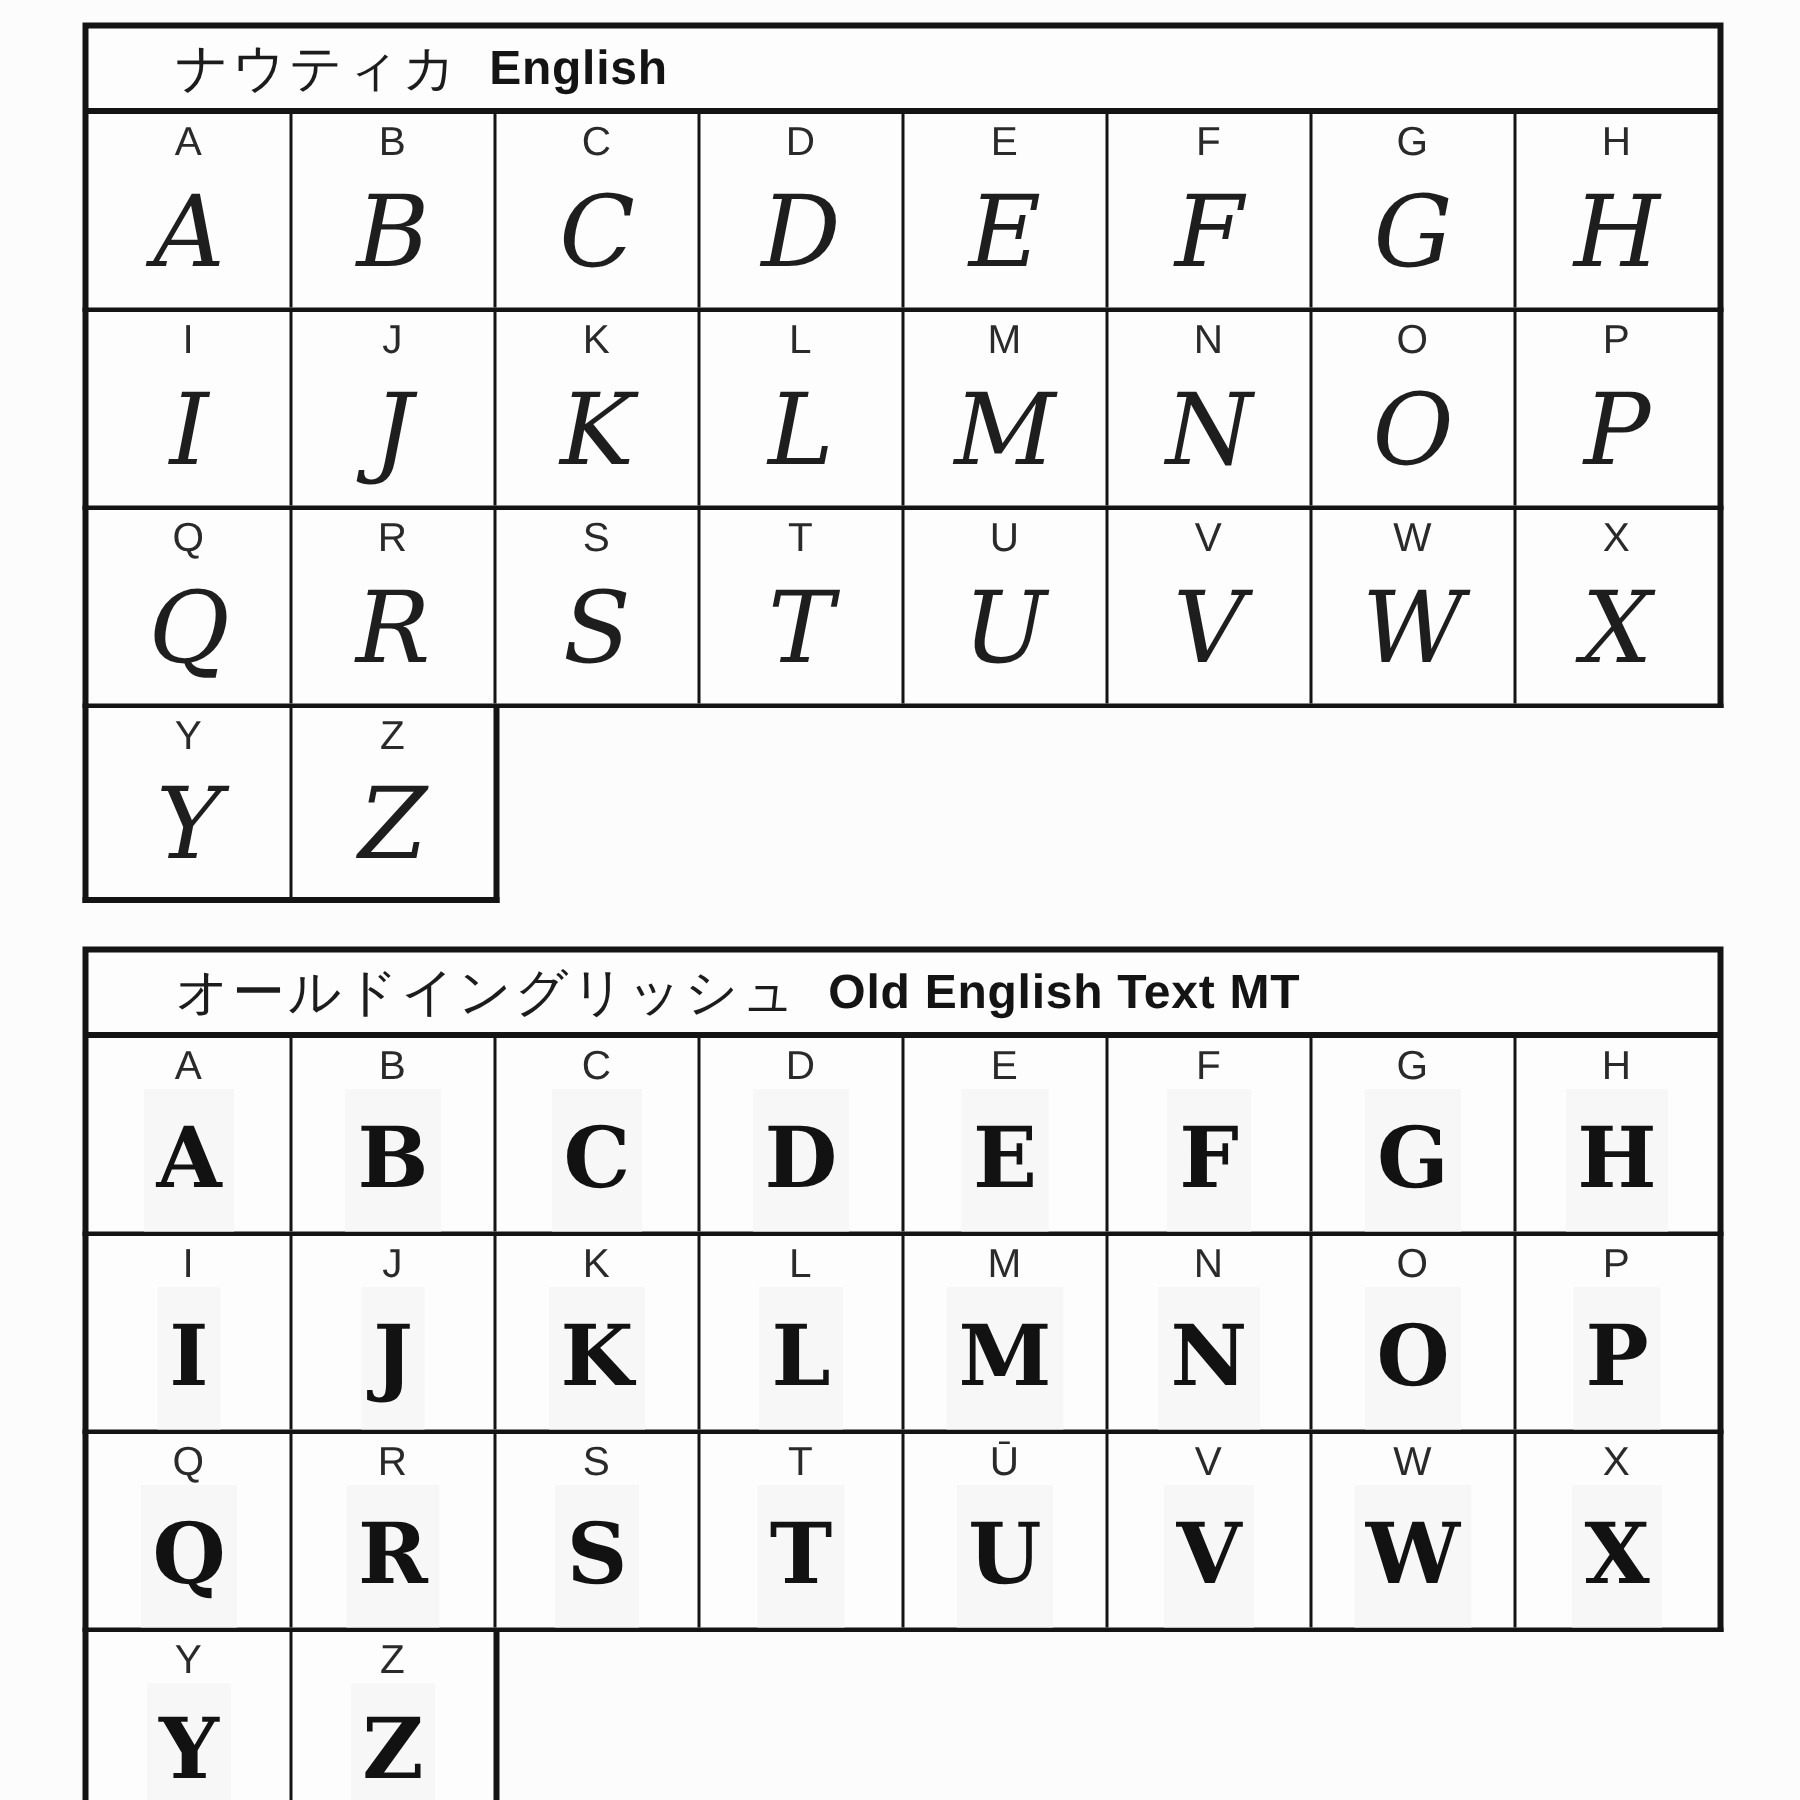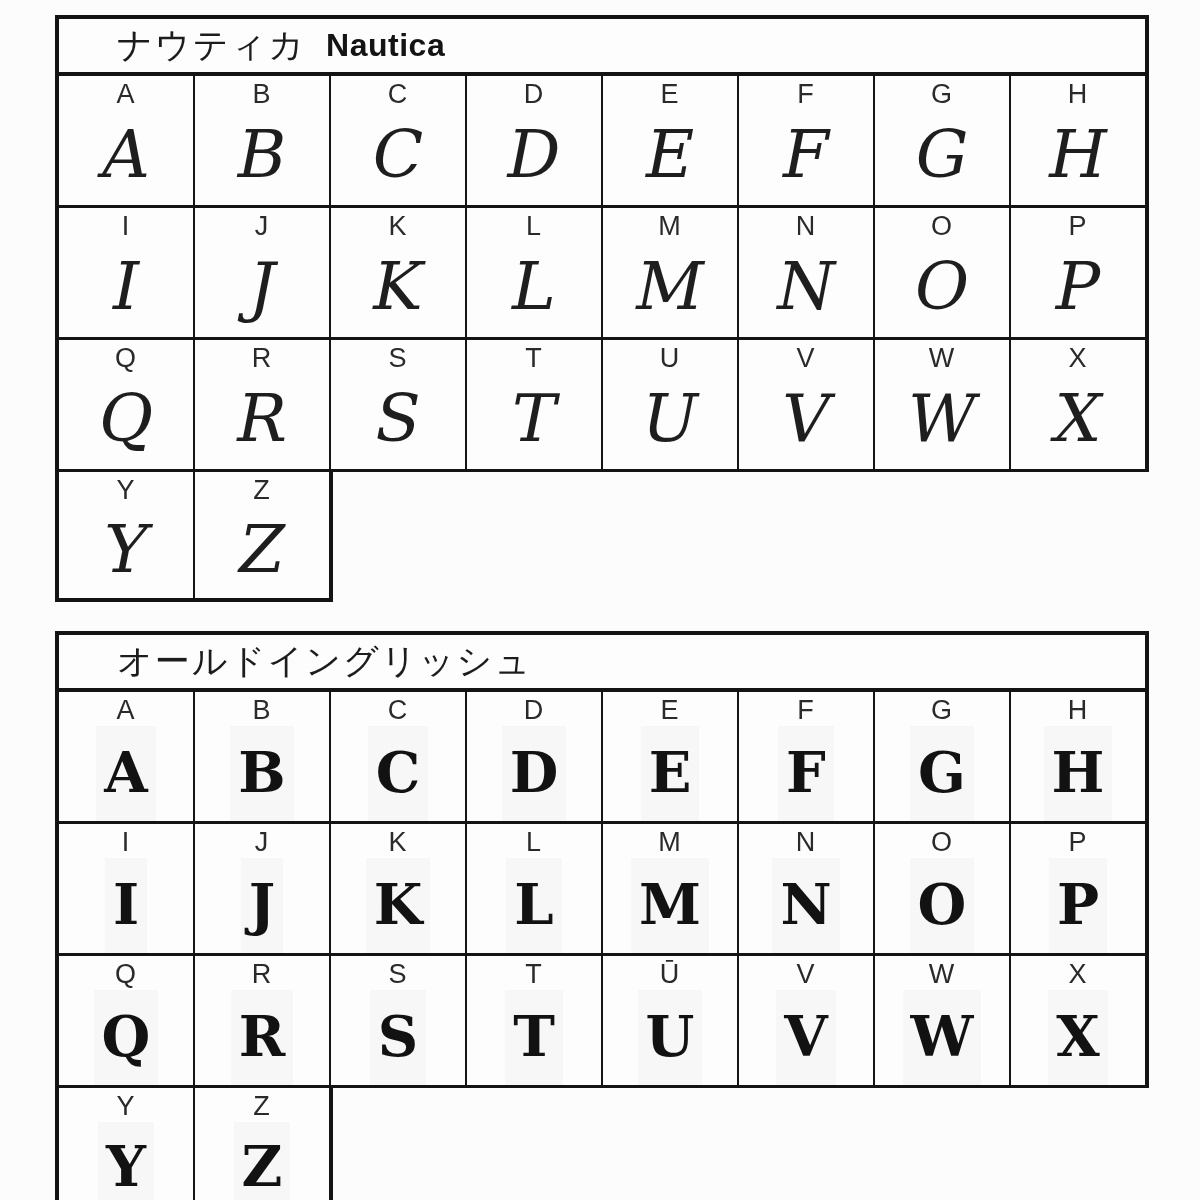--- a/index.html
+++ b/index.html
@@ -73,21 +73,21 @@
   }
 </style>
 </head>
 <body>
 
 <div class="sheet">
 
   <div class="tbl first">
     <div class="hdr">
       <span class="ja">ナウティカ</span>
-      <span class="en">Nautica</span>
+      <span class="en">English</span>
     </div>
     <div class="rows">
         <div class="row">
           <div class="cell">
             <div class="lab">A</div>
             <div class="gly script">A</div>
           </div>
           <div class="cell">
             <div class="lab">B</div>
             <div class="gly script">B</div>
@@ -194,20 +194,21 @@
             <div class="lab">Z</div>
             <div class="gly script">Z</div>
           </div>
         </div>
       </div>
   </div>
 
   <div class="tbl second">
     <div class="hdr">
       <span class="ja">オールドイングリッシュ</span>
+      <span class="en">Old English Text MT</span>
     </div>
     <div class="rows">
         <div class="row">
           <div class="cell">
             <div class="lab">A</div>
             <div class="gly blackletter">A</div>
           </div>
           <div class="cell">
             <div class="lab">B</div>
             <div class="gly blackletter">B</div>

